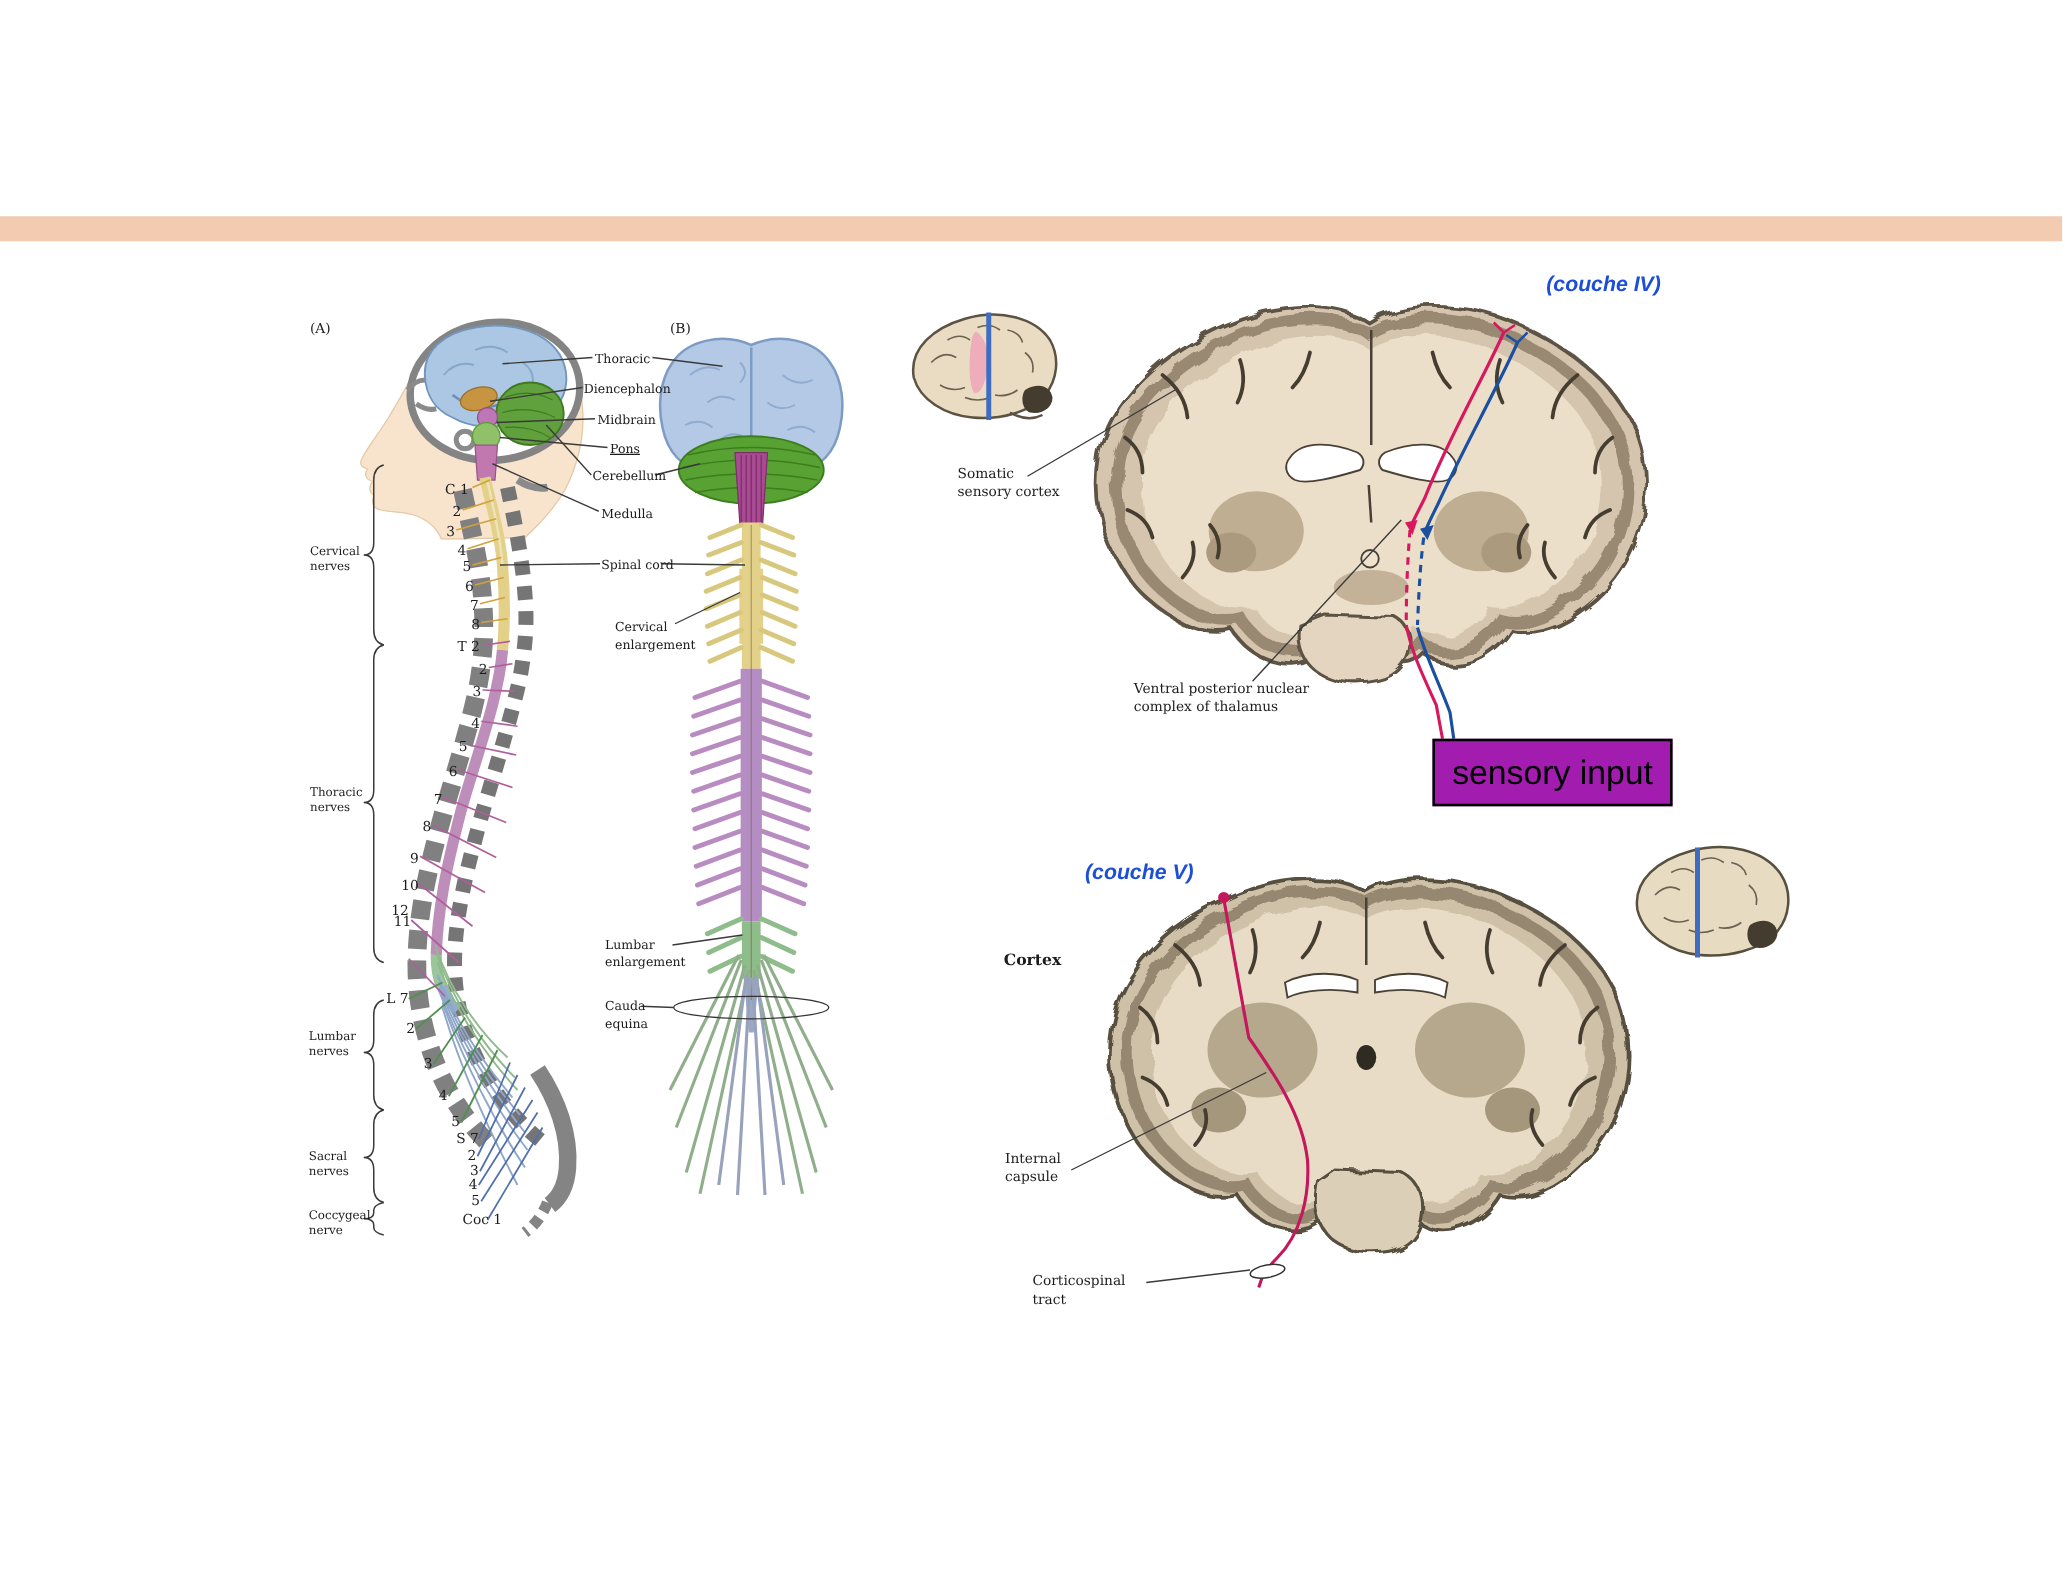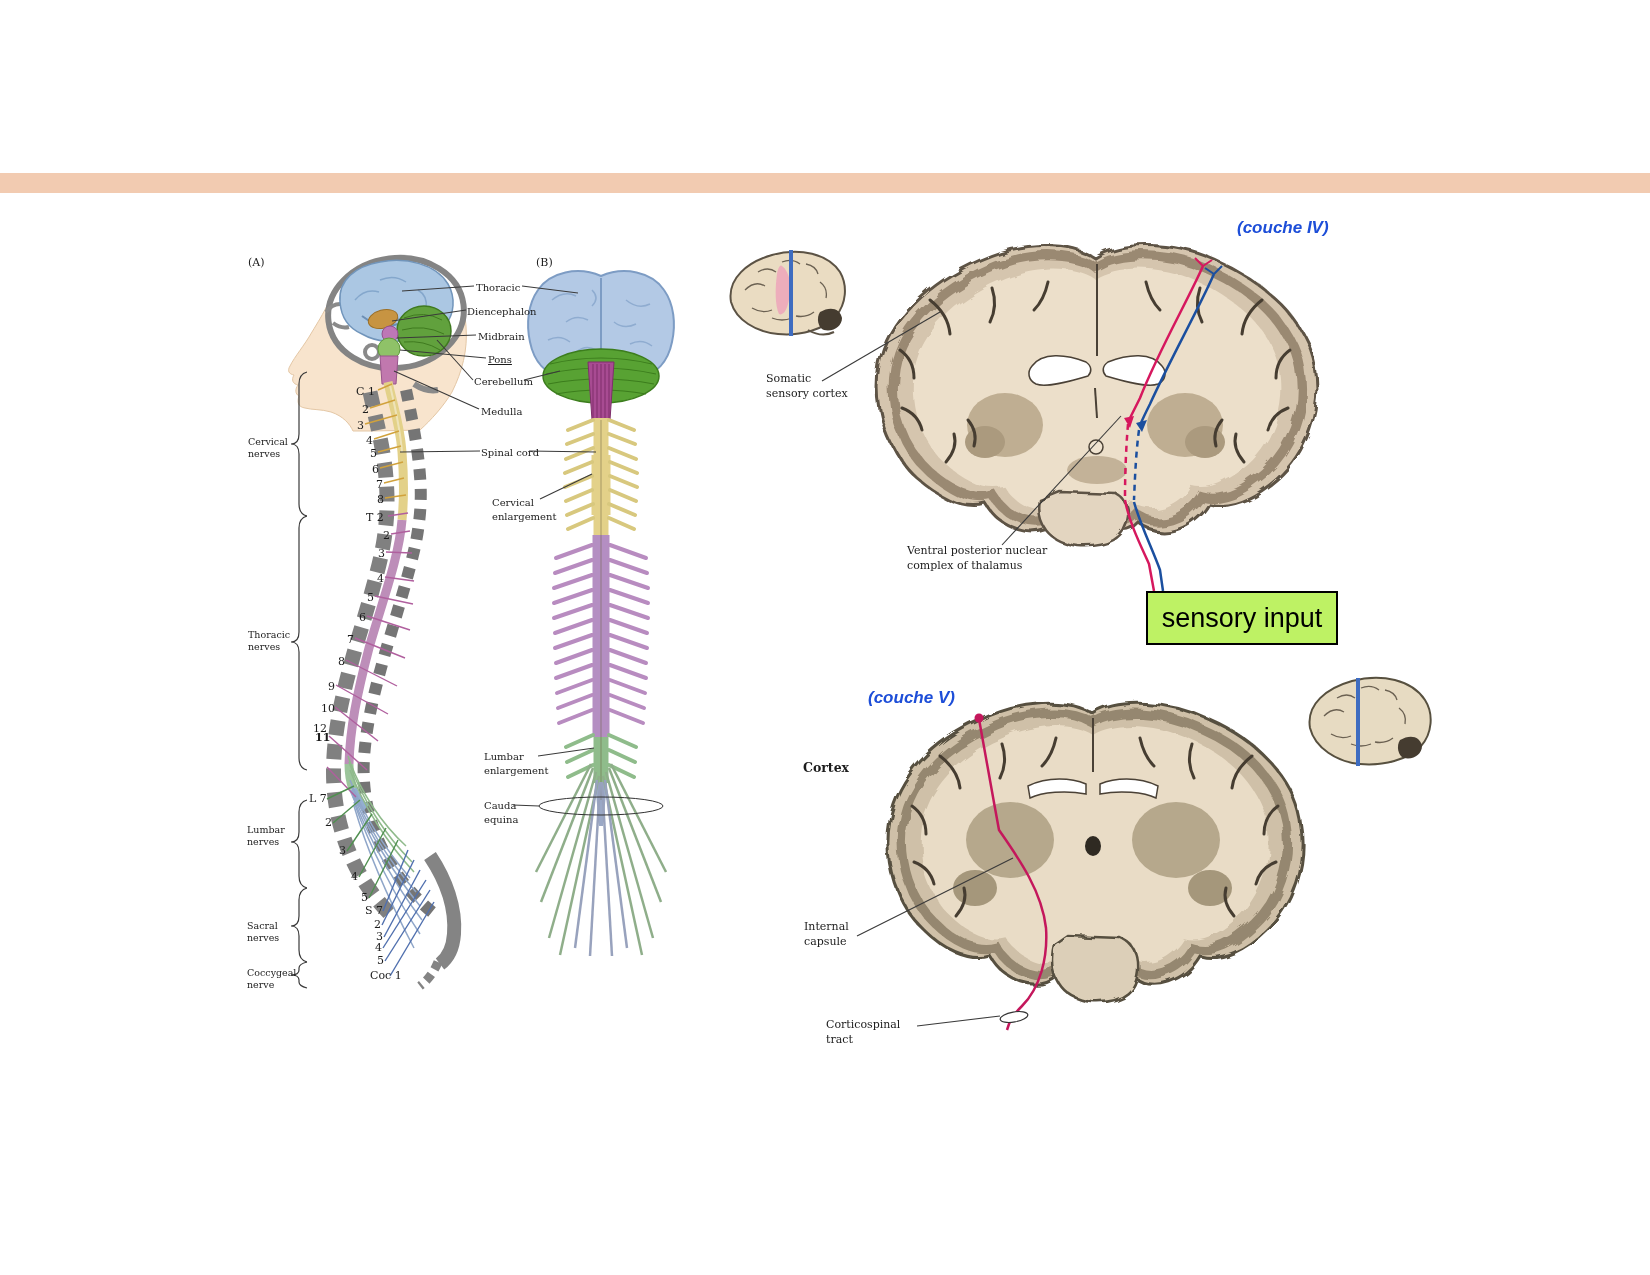--- a/index.html
+++ b/index.html
@@ -9,21 +9,21 @@
   .art{position:absolute;left:0;top:0;}
   .slabel{position:absolute;color:#1c1c1c;white-space:pre-line;font-family:"DejaVu Serif",serif;}
   .panel{font-size:11px;}
   .center{font-size:10px;line-height:1.35;}
   .group{font-size:9.5px;line-height:1.3;}
   .num{font-size:11px;}
   .fig{font-size:11px;line-height:1.35;}
   .cortexl{font-weight:bold;font-size:12.5px;}
   .couche{position:absolute;font-style:italic;font-weight:bold;font-size:17px;
           font-family:"Liberation Sans",sans-serif;color:#1d4ed8;white-space:nowrap;}
-  .iobox{position:absolute;border:2px solid #000;background:#bef264;display:flex;
+  .iobox{position:absolute;border:2px solid #000;background:#a21caf;display:flex;
          align-items:center;justify-content:center;font-family:"Liberation Sans",sans-serif;
          font-size:27px;color:#000;}
 </style>
 </head>
 <body>
 
 <div class="page">
   <div class="band"></div>
 
   <svg class="art" width="1650" height="1275" viewBox="0 0 1650 1275">
@@ -394,21 +394,21 @@
       <div class="slabel num" style="left: 366px; top: 511px;">T 2</div>
       <div class="slabel num" style="left: 383px; top: 529px;">2</div>
       <div class="slabel num" style="left: 378px; top: 547px;">3</div>
       <div class="slabel num" style="left: 377px; top: 572px;">4</div>
       <div class="slabel num" style="left: 367px; top: 591px;">5</div>
       <div class="slabel num" style="left: 359px; top: 611px;">6</div>
       <div class="slabel num" style="left: 347px; top: 633px;">7</div>
       <div class="slabel num" style="left: 338px; top: 655px;">8</div>
       <div class="slabel num" style="left: 328px; top: 680px;">9</div>
       <div class="slabel num" style="left: 321px; top: 702px;">10</div>
-      <div class="slabel num" style="left: 315px; top: 731px; font-weight: bold;">11</div>
+      <div class="slabel num" style="left: 315px; top: 731px;">11</div>
       <div class="slabel num" style="left: 313px; top: 722px;">12</div>
       <div class="slabel num" style="left: 309px; top: 792px;">L 7</div>
       <div class="slabel num" style="left: 325px; top: 816px;">2</div>
       <div class="slabel num" style="left: 339px; top: 844px;">3</div>
       <div class="slabel num" style="left: 351px; top: 870px;">4</div>
       <div class="slabel num" style="left: 361px; top: 891px;">5</div>
       <div class="slabel num" style="left: 365px; top: 904px;">S 7</div>
       <div class="slabel num" style="left: 374px; top: 918px;">2</div>
       <div class="slabel num" style="left: 376px; top: 930px;">3</div>
       <div class="slabel num" style="left: 375px; top: 941px;">4</div>

